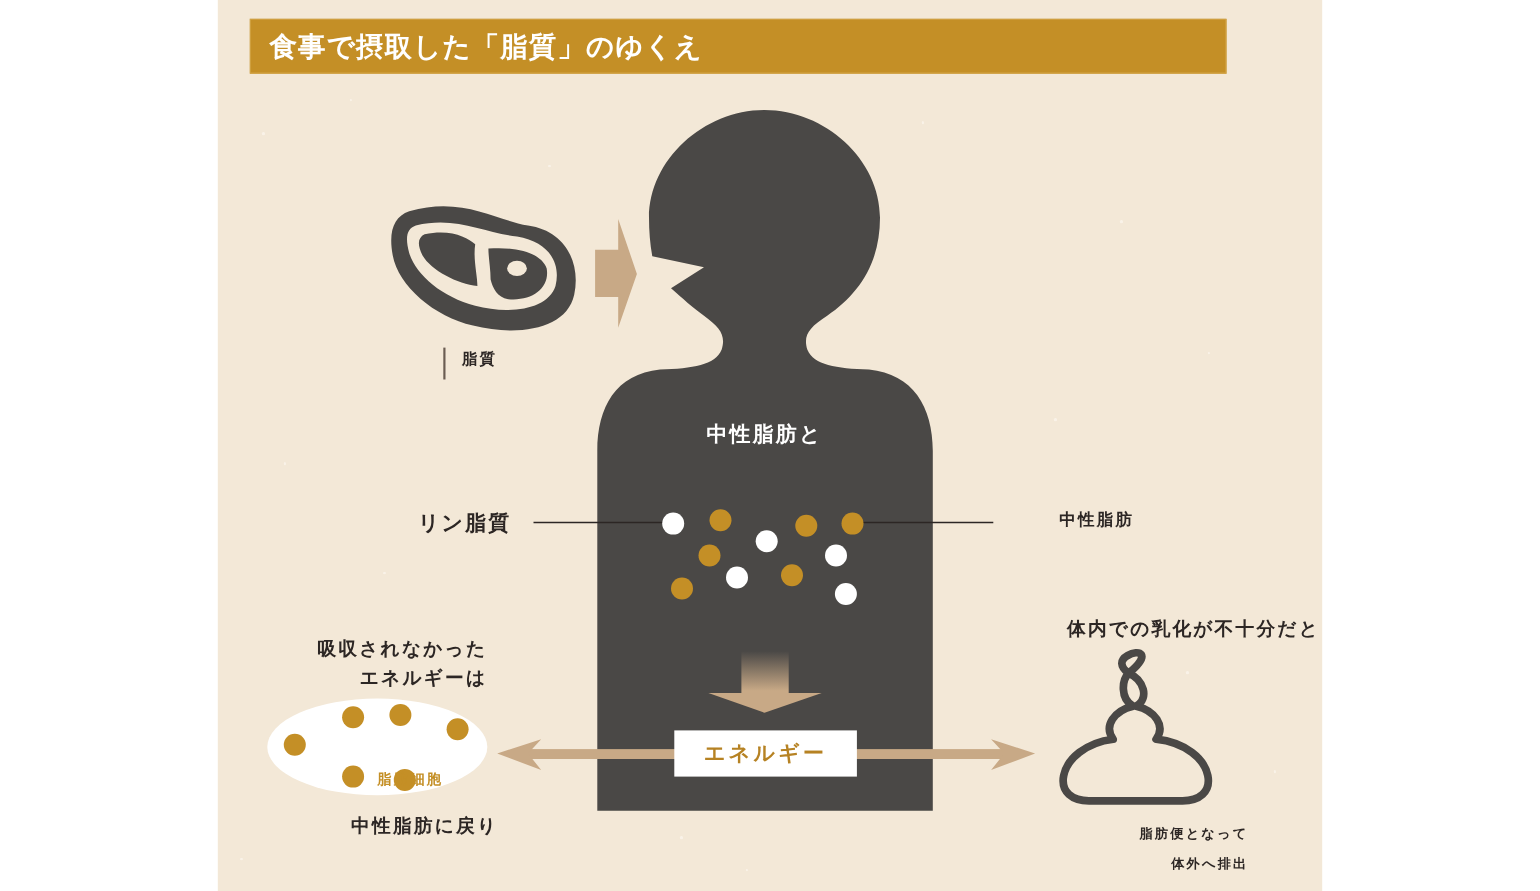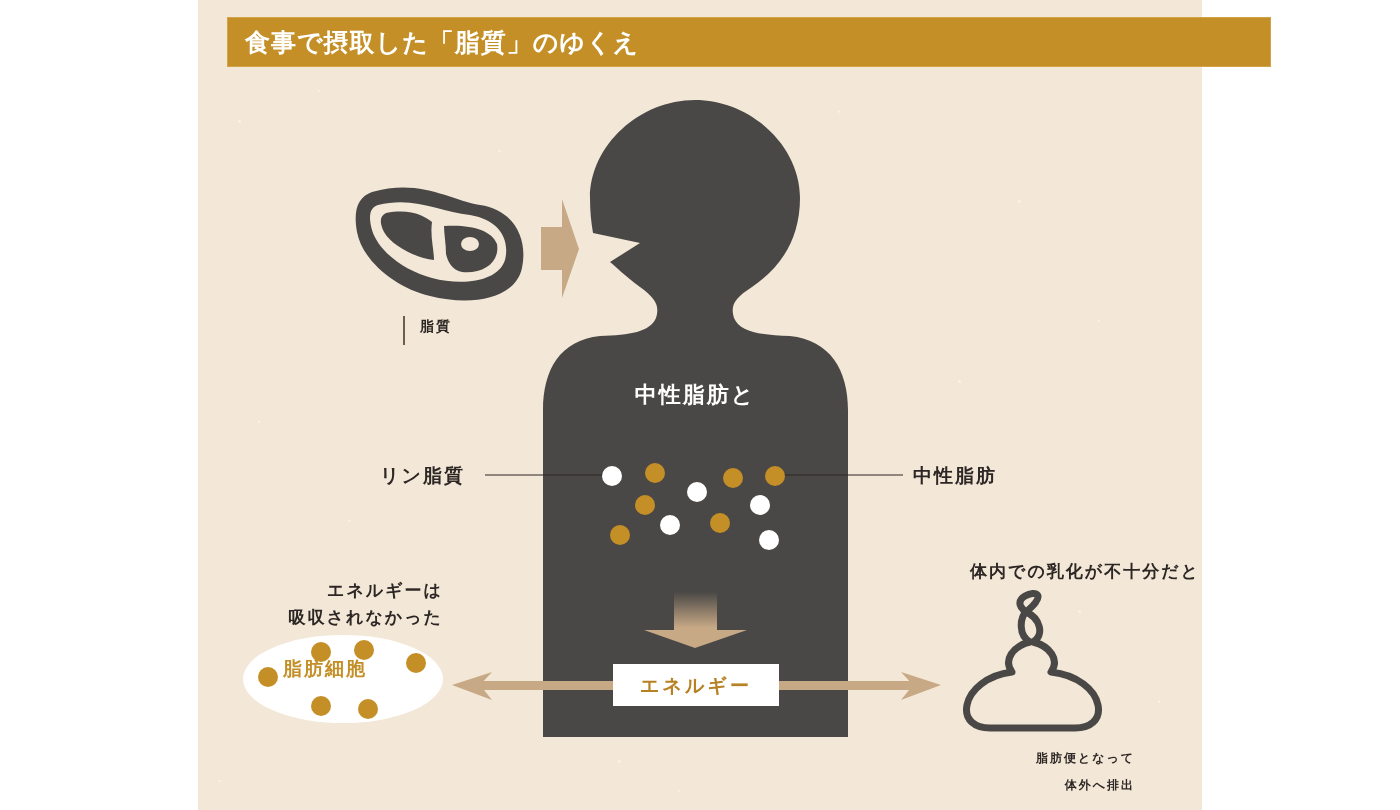--- a/index.html
+++ b/index.html
@@ -1,27 +1,27 @@
 <!DOCTYPE html>
 <html><head>
 <meta charset="utf-8">
 <style>
   html,body{margin:0;padding:0;background:#ffffff;}
   body{width:1400px;height:810px;position:relative;overflow:hidden;font-family:"DejaVu Sans",sans-serif;}
   .panel{position:absolute;left:198px;top:0;width:1004px;height:810px;background:#f3e8d7;overflow:hidden;}
   .speck{position:absolute;border-radius:50%;background:#fbf6ee;opacity:.75;}
-  .title-bar{position:absolute;left:227px;top:17px;width:1044px;height:50px;background:#c48f26;box-shadow:0 0 0 1px #d2a447 inset;}
+  .title-bar{position:absolute;left:227px;top:17px;width:888px;height:50px;background:#c48f26;box-shadow:0 0 0 1px #d2a447 inset;}
   .title-text{position:absolute;left:18px;top:9px;font-size:25px;font-weight:bold;color:#ffffff;letter-spacing:1px;white-space:nowrap;}
   svg.art{position:absolute;left:0;top:0;}
   .lbl{position:absolute;color:#2c2624;font-weight:bold;white-space:nowrap;letter-spacing:2px;}
   .center{text-align:right;}
-  .body-text{position:absolute;color:#ffffff;font-weight:bold;font-size:22px;line-height:28px;text-align:center;letter-spacing:2px;}
+  .body-text{position:absolute;color:#ffffff;font-weight:bold;font-size:19px;line-height:28px;text-align:center;letter-spacing:2px;}
   .energy-box{position:absolute;left:613px;top:664px;width:166px;height:42px;background:#ffffff;}
   .energy-text{display:block;text-align:center;line-height:42px;font-size:19px;font-weight:bold;color:#b68223;letter-spacing:3px;}
-  .fat-cell-text{position:absolute;left:283px;top:656px;width:120px;text-align:left;font-size:19px;font-weight:bold;color:#c48f26;letter-spacing:2px;}
+  .fat-cell-text{position:absolute;left:283px;top:700px;width:120px;text-align:right;font-size:13px;font-weight:bold;color:#c48f26;letter-spacing:2px;}
 </style>
 </head>
 <body>
 
 <div class="panel">
   <div class="speck" style="left:40px;top:120px;width:3px;height:3px"></div>
   <div class="speck" style="left:120px;top:90px;width:2px;height:2px"></div>
   <div class="speck" style="left:300px;top:150px;width:3px;height:2px"></div>
   <div class="speck" style="left:640px;top:110px;width:2px;height:3px"></div>
   <div class="speck" style="left:820px;top:200px;width:3px;height:3px"></div>
@@ -100,31 +100,32 @@
   <path d="M1025 596 C 1035 590, 1048 594, 1026 612 C 1040 618, 1045 635, 1033 642 C 1050 646, 1060 660, 1051 672 C 1078 675, 1095 690, 1098 705 C 1101 720, 1090 728, 1075 728 L 990 728 C 975 728, 964 720, 967 705 C 970 690, 987 675, 1012 672 C 1003 660, 1013 646, 1030 642 C 1018 635, 1020 618, 1026 612 C 1018 606, 1018 600, 1025 596 Z" fill="none" stroke="#4a4846" stroke-width="7" stroke-linejoin="round"></path>
 </svg>
 
 <div class="lbl" style="left:420px;top:318px;font-size:14px;">脂質</div>
 
 <div class="body-text" style="left:560px;top:381px;width:270px;">
   <div>中性脂肪と</div>
 </div>
 
 <div class="lbl" style="left:380px;top:463px;font-size:19px;">リン脂質</div>
-<div class="lbl" style="left:913px;top:463px;font-size:19px;">中性脂肪</div>
+<div class="lbl" style="left:963px;top:463px;font-size:15px;">中性脂肪</div>
 
 <div class="energy-box">
   <span class="energy-text">エネルギー</span>
 </div>
 
 <div class="lbl center" style="left:243px;top:577px;width:200px;font-size:17px;line-height:27px;">
+  <div>吸収されなかった</div>
   <div>エネルギーは</div>
-  <div>吸収されなかった</div>
 </div>
 <div class="fat-cell-text">脂肪細胞</div>
 <div class="lbl center" style="left:233px;top:738px;width:220px;font-size:17px;line-height:27px;">
+  <div>中性脂肪に戻り</div>
 </div>
 
 <div class="lbl center" style="left:880px;top:560px;width:320px;font-size:17px;">体内での乳化が不十分だと</div>
 <div class="lbl center" style="left:935px;top:745px;width:200px;font-size:12px;line-height:27px;">
   <div>脂肪便となって</div>
   <div>体外へ排出</div>
 </div>
 
 </body></html>

